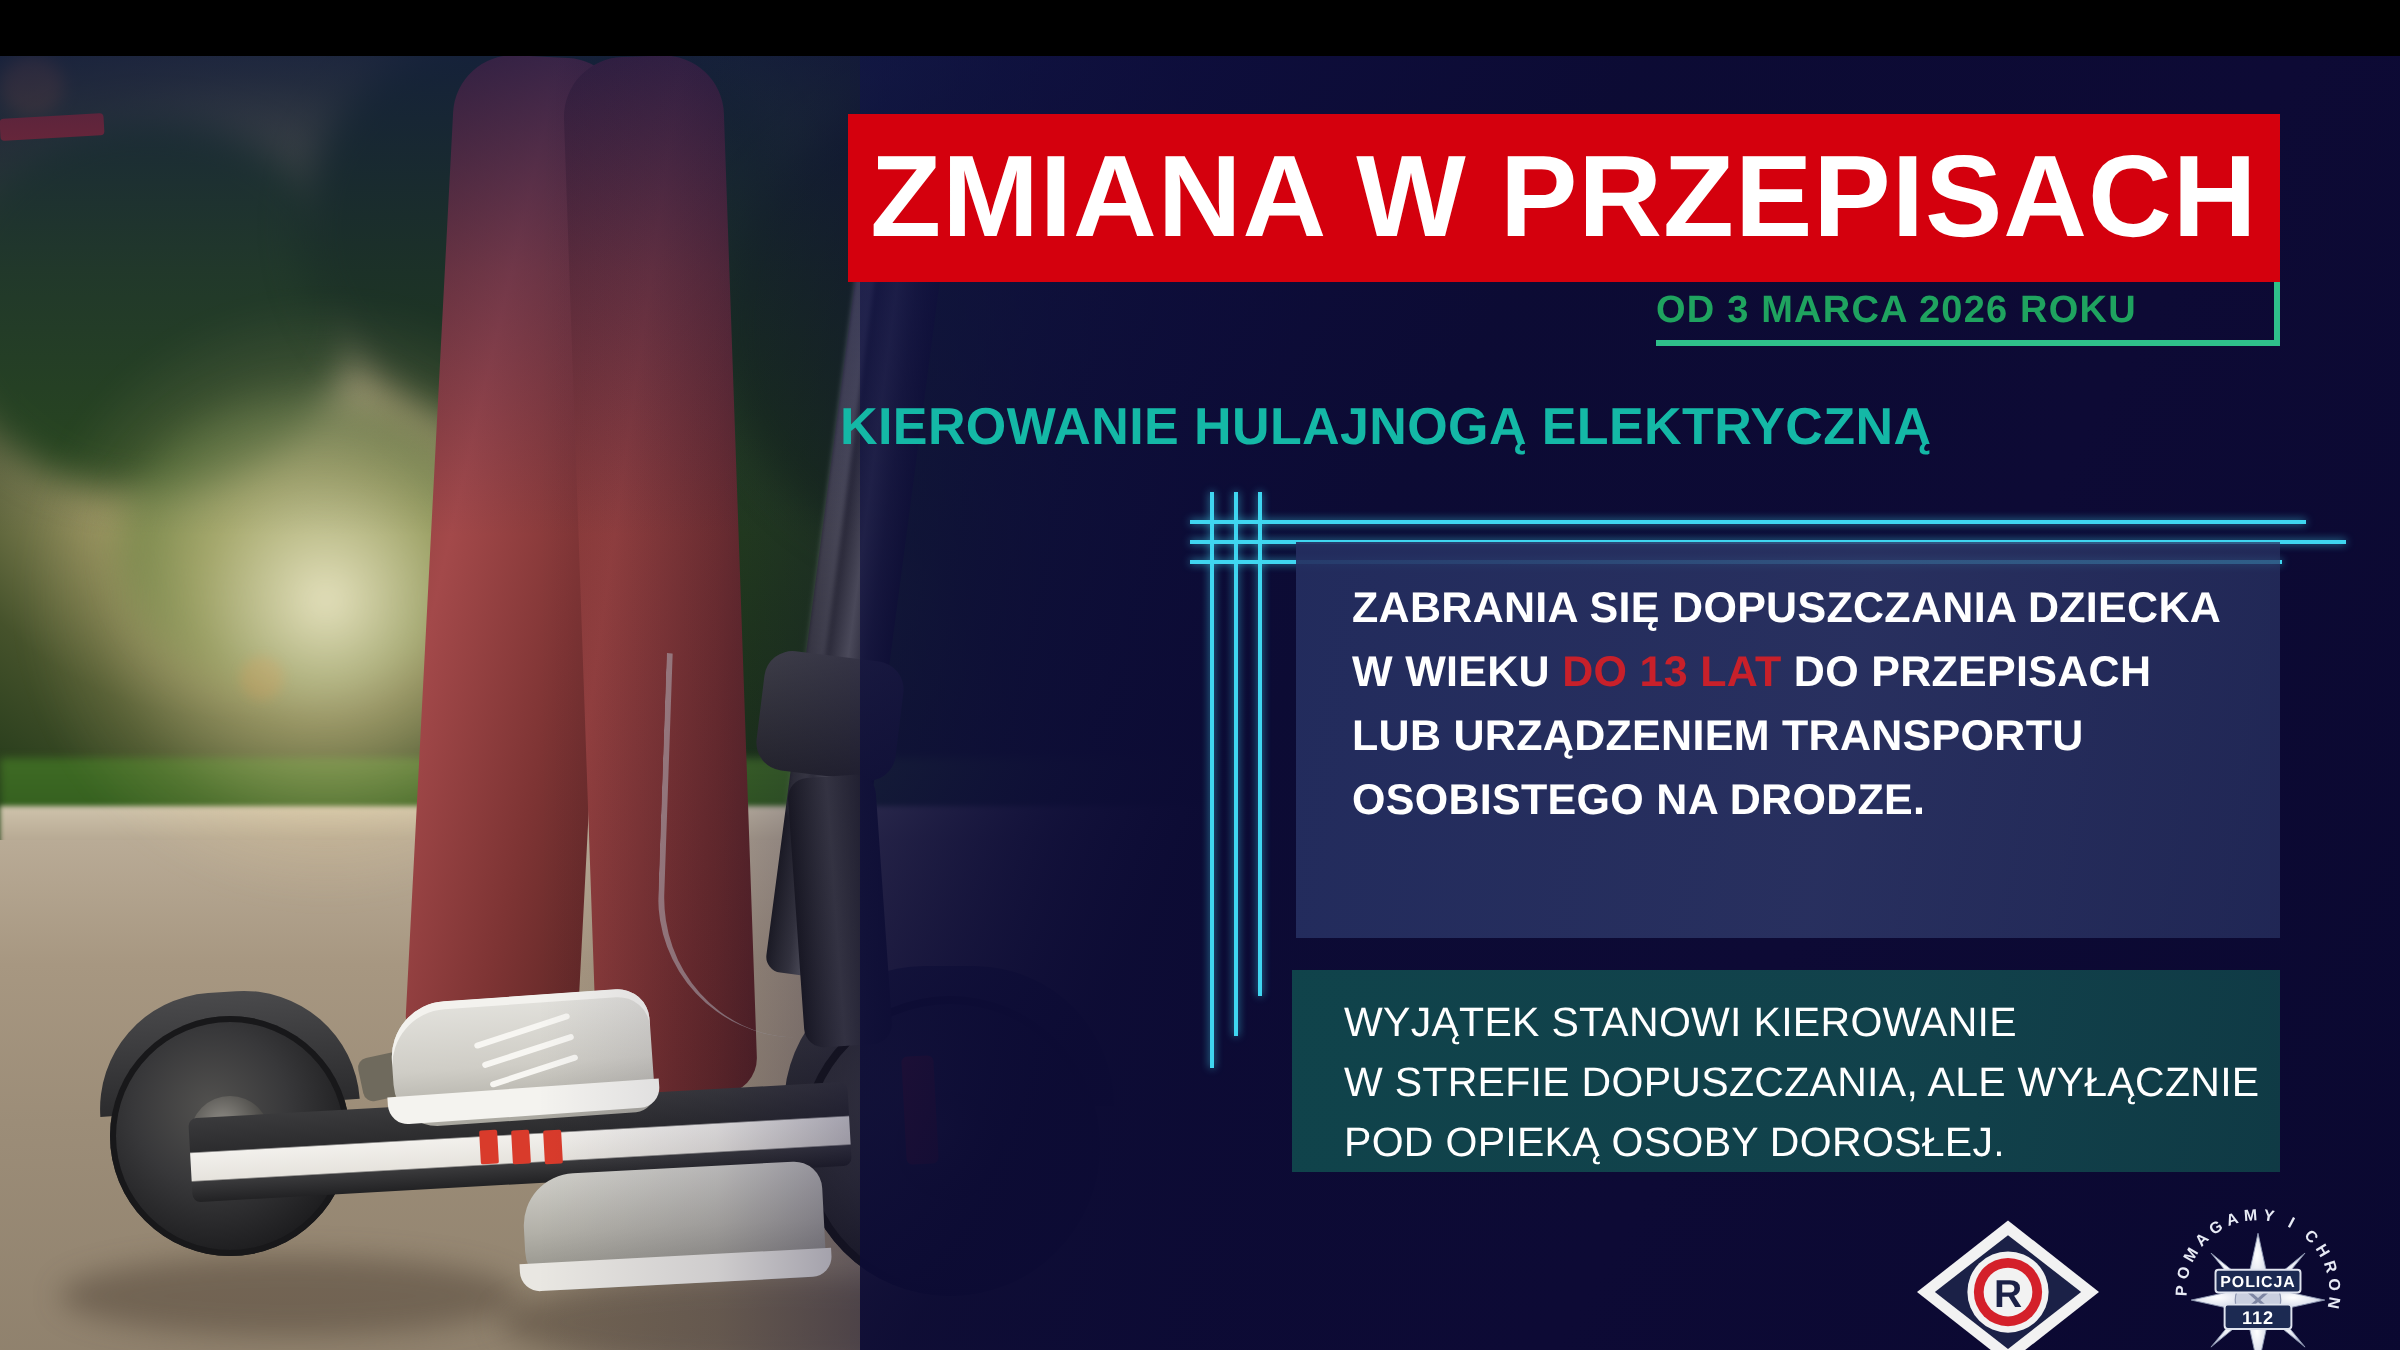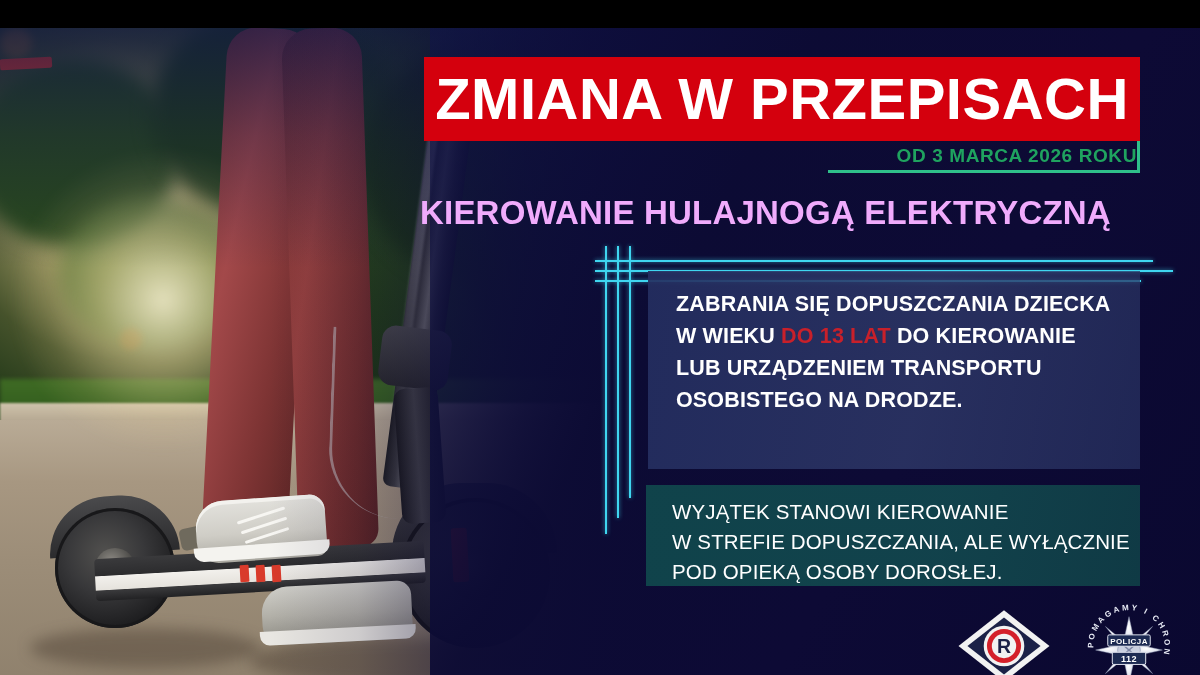--- a/index.html
+++ b/index.html
@@ -107,28 +107,28 @@
     background:linear-gradient(120deg,rgba(16,20,74,.55) 0%,rgba(12,11,52,.95) 34%,#0d0a35 62%,#0a0830 100%);}
 
   
   .red-banner{position:absolute;left:424px;top:29px;width:716px;height:84px;background:#d4000d;
     display:flex;align-items:center;justify-content:center;}
   .red-banner span{color:#fff;font-size:58px;font-weight:700;letter-spacing:.5px;line-height:1;
     white-space:nowrap;}
 
   
   .date-box{position:absolute;left:828px;top:113px;width:312px;height:32px;
-    display:flex;align-items:center;justify-content:flex-end;
+    display:flex;align-items:center;justify-content:flex-start;
     border-right:3px solid #2fc08a;border-bottom:3px solid #2fc08a;}
   .date-box span{color:#1fa35f;font-size:19px;font-weight:700;letter-spacing:.6px;white-space:nowrap;}
 
   
   .subtitle{position:absolute;left:420px;top:163px;width:760px;height:44px;
     display:flex;align-items:center;}
-  .subtitle span{color:#f0abfc;font-size:33px;font-weight:700;letter-spacing:.2px;white-space:nowrap;}
+  .subtitle span{color:#14b8a6;font-size:26px;font-weight:700;letter-spacing:.2px;white-space:nowrap;}
 
   
   .grid-deco{position:absolute;left:595px;top:218px;width:585px;height:300px;pointer-events:none;}
   .vline{position:absolute;top:0;width:2px;background:#3fd6f0;box-shadow:0 0 4px rgba(63,214,240,.7);}
   .hline{position:absolute;left:0;height:2px;background:#3fd6f0;box-shadow:0 0 4px rgba(63,214,240,.7);}
 
   
   .panel-main{position:absolute;left:648px;top:243px;width:492px;height:198px;
     background:linear-gradient(100deg,rgba(36,46,96,.92),rgba(46,56,104,.82) 55%,rgba(40,50,98,.72));}
   .panel-main .lines{position:absolute;left:28px;top:17px;right:8px;}
@@ -228,21 +228,21 @@
     <div class="vline" style="left:22px;height:272px;"></div>
     <div class="vline" style="left:34px;height:252px;"></div>
     <div class="hline" style="top:14px;width:558px;"></div>
     <div class="hline" style="top:24px;width:578px;"></div>
     <div class="hline" style="top:34px;width:546px;"></div>
   </div>
 
   <div class="panel-main">
     <div class="lines">
       <div class="ln"><span>ZABRANIA SIĘ DOPUSZCZANIA DZIECKA</span></div>
-      <div class="ln"><span>W WIEKU </span><span class="hi-red">DO 13 LAT</span><span> DO KIEROWANIE</span></div>
+      <div class="ln"><span>W WIEKU </span><span class="hi-red">DO 13 LAT</span><span> DO PRZEPISACH</span></div>
       <div class="ln"><span>LUB URZĄDZENIEM TRANSPORTU</span></div>
       <div class="ln"><span>OSOBISTEGO NA DRODZE.</span></div>
     </div>
   </div>
 
   <div class="panel-note">
     <div class="lines">
       <div class="ln">WYJĄTEK STANOWI KIEROWANIE</div>
       <div class="ln">W STREFIE DOPUSZCZANIA, ALE WYŁĄCZNIE</div>
       <div class="ln">POD OPIEKĄ OSOBY DOROSŁEJ.</div>

